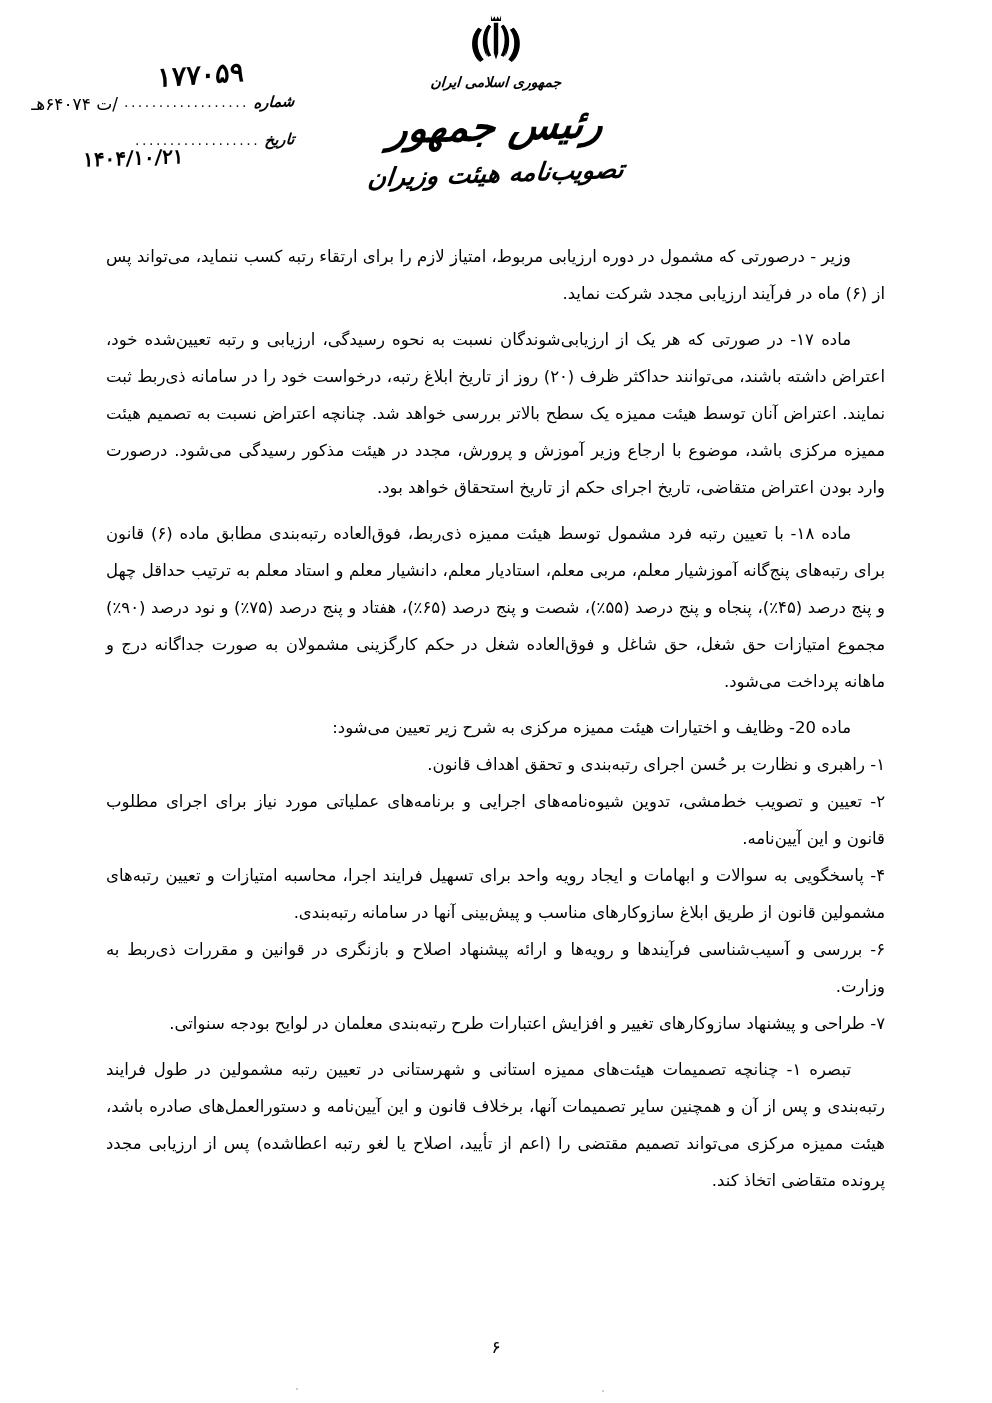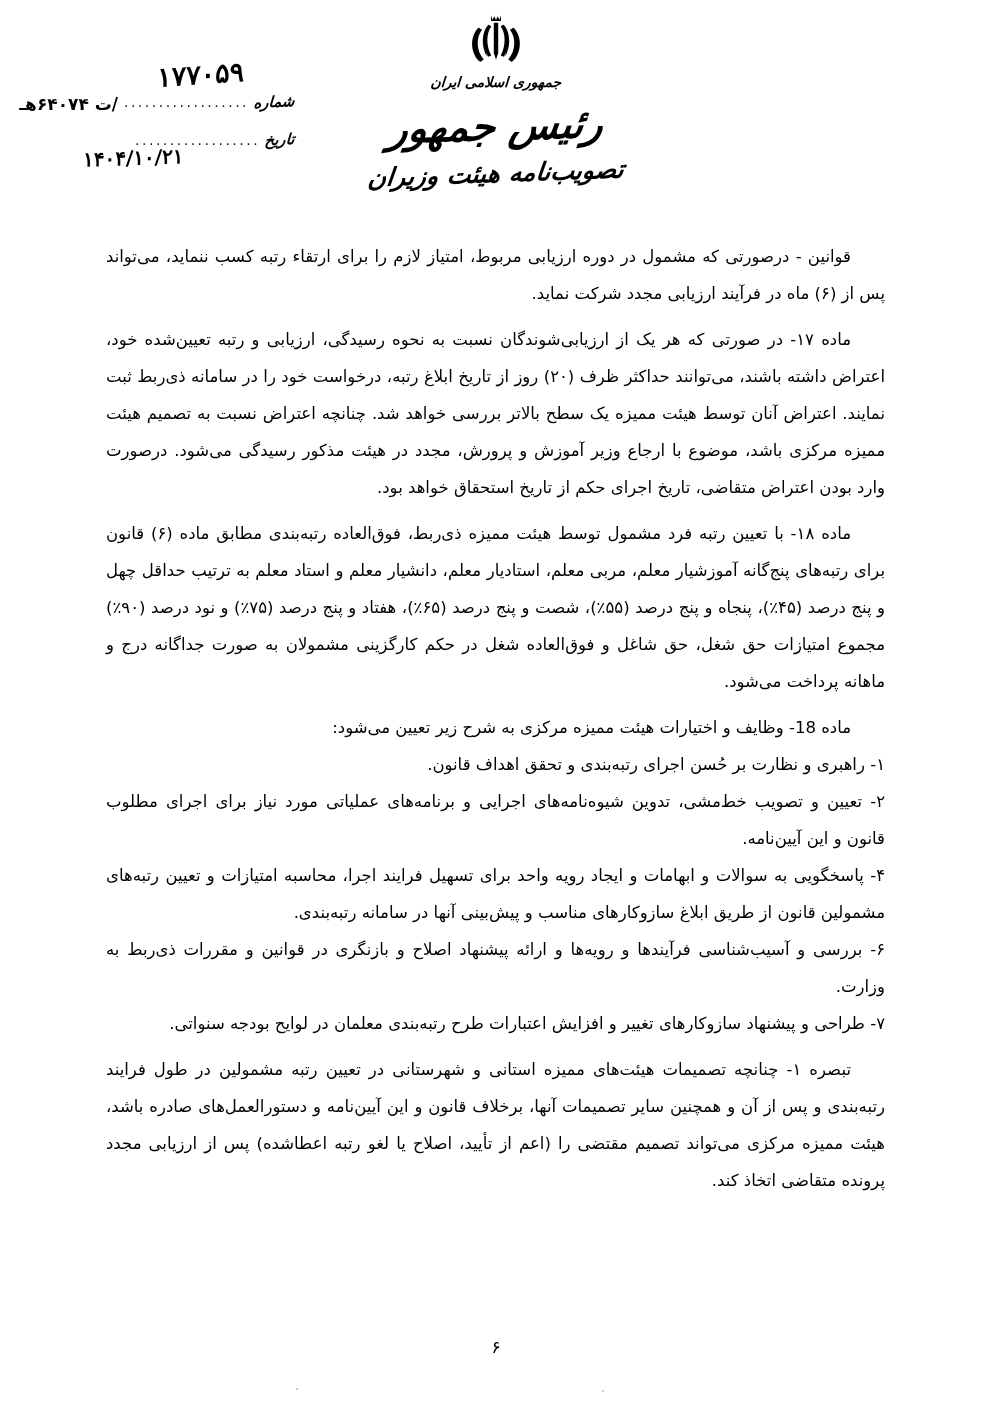--- a/index.html
+++ b/index.html
@@ -74,21 +74,21 @@
     transform: rotate(-4deg) skewX(-5deg);
     transform-origin: right center;
     white-space: nowrap;
   }
   .typed-suffix {
     position: absolute;
     top: 46px;
     right: 186px;
     font-family: "DejaVu Sans", "Liberation Sans", sans-serif;
     font-size: 17px;
-    font-weight: 700;
+    font-weight: 400;
     letter-spacing: 0px;
     white-space: nowrap;
   }
   .hand-date {
     position: absolute;
     top: 96px;
     right: 120px;
     font-family: "DejaVu Serif", "Liberation Serif", serif;
     font-size: 20px;
     font-weight: 700;
@@ -235,27 +235,27 @@
       <div class="country-name">جمهوری اسلامی ایران</div>
 
       <div class="president-title">رئیس جمهور</div>
 
       <div class="doc-kind">تصویب‌نامه هیئت وزیران</div>
     </div>
   </div>
 
   <div class="body-text">
 
-    <p class="para indented"><span class="tabsare-label">قوانین -</span> درصورتی که مشمول در دوره ارزیابی مربوط، امتیاز لازم را برای ارتقاء رتبه کسب ننماید، می‌تواند پس از (۶) ماه در فرآیند ارزیابی مجدد شرکت نماید.</p>
+    <p class="para indented"><span class="tabsare-label">وزیر -</span> درصورتی که مشمول در دوره ارزیابی مربوط، امتیاز لازم را برای ارتقاء رتبه کسب ننماید، می‌تواند پس از (۶) ماه در فرآیند ارزیابی مجدد شرکت نماید.</p>
 
     <p class="para indented gap-before"><span class="art-label">ماده ۱۷-</span> در صورتی که هر یک از ارزیابی‌شوندگان نسبت به نحوه رسیدگی، ارزیابی و رتبه تعیین‌شده خود، اعتراض داشته باشند، می‌توانند حداکثر ظرف (۲۰) روز از تاریخ ابلاغ رتبه، درخواست خود را در سامانه ذی‌ربط ثبت نمایند. اعتراض آنان توسط هیئت ممیزه یک سطح بالاتر بررسی خواهد شد. چنانچه اعتراض نسبت به تصمیم هیئت ممیزه مرکزی باشد، موضوع با ارجاع وزیر آموزش و پرورش، مجدد در هیئت مذکور رسیدگی می‌شود. درصورت وارد بودن اعتراض متقاضی، تاریخ اجرای حکم از تاریخ استحقاق خواهد بود.</p>
 
     <p class="para indented gap-before"><span class="art-label">ماده ۱۸-</span> با تعیین رتبه فرد مشمول توسط هیئت ممیزه ذی‌ربط، فوق‌العاده رتبه‌بندی مطابق ماده (۶) قانون برای رتبه‌های پنج‌گانه آموزشیار معلم، مربی معلم، استادیار معلم، دانشیار معلم و استاد معلم به ترتیب حداقل چهل و پنج درصد (۴۵٪)، پنجاه و پنج درصد (۵۵٪)، شصت و پنج درصد (۶۵٪)، هفتاد و پنج درصد (۷۵٪) و نود درصد (۹۰٪) مجموع امتیازات حق شغل، حق شاغل و فوق‌العاده شغل در حکم کارگزینی مشمولان به صورت جداگانه درج و ماهانه پرداخت می‌شود.</p>
 
-    <p class="para indented gap-before"><span class="art-label">ماده 18-</span> وظایف و اختیارات هیئت ممیزه مرکزی به شرح زیر تعیین می‌شود:</p>
+    <p class="para indented gap-before"><span class="art-label">ماده 20-</span> وظایف و اختیارات هیئت ممیزه مرکزی به شرح زیر تعیین می‌شود:</p>
 
     <p class="para"><span class="art-label">۱-</span> راهبری و نظارت بر حُسن اجرای رتبه‌بندی و تحقق اهداف قانون.</p>
 
     <p class="para"><span class="art-label">۲-</span> تعیین و تصویب خط‌مشی، تدوین شیوه‌نامه‌های اجرایی و برنامه‌های عملیاتی مورد نیاز برای اجرای مطلوب قانون و این آیین‌نامه.</p>
 
 
     <p class="para"><span class="art-label">۴-</span> پاسخگویی به سوالات و ابهامات و ایجاد رویه واحد برای تسهیل فرایند اجرا، محاسبه امتیازات و تعیین رتبه‌های مشمولین قانون از طریق ابلاغ سازوکارهای مناسب و پیش‌بینی آنها در سامانه رتبه‌بندی.</p>
 
 
     <p class="para"><span class="art-label">۶-</span> بررسی و آسیب‌شناسی فرآیندها و رویه‌ها و ارائه پیشنهاد اصلاح و بازنگری در قوانین و مقررات ذی‌ربط به وزارت.</p>

